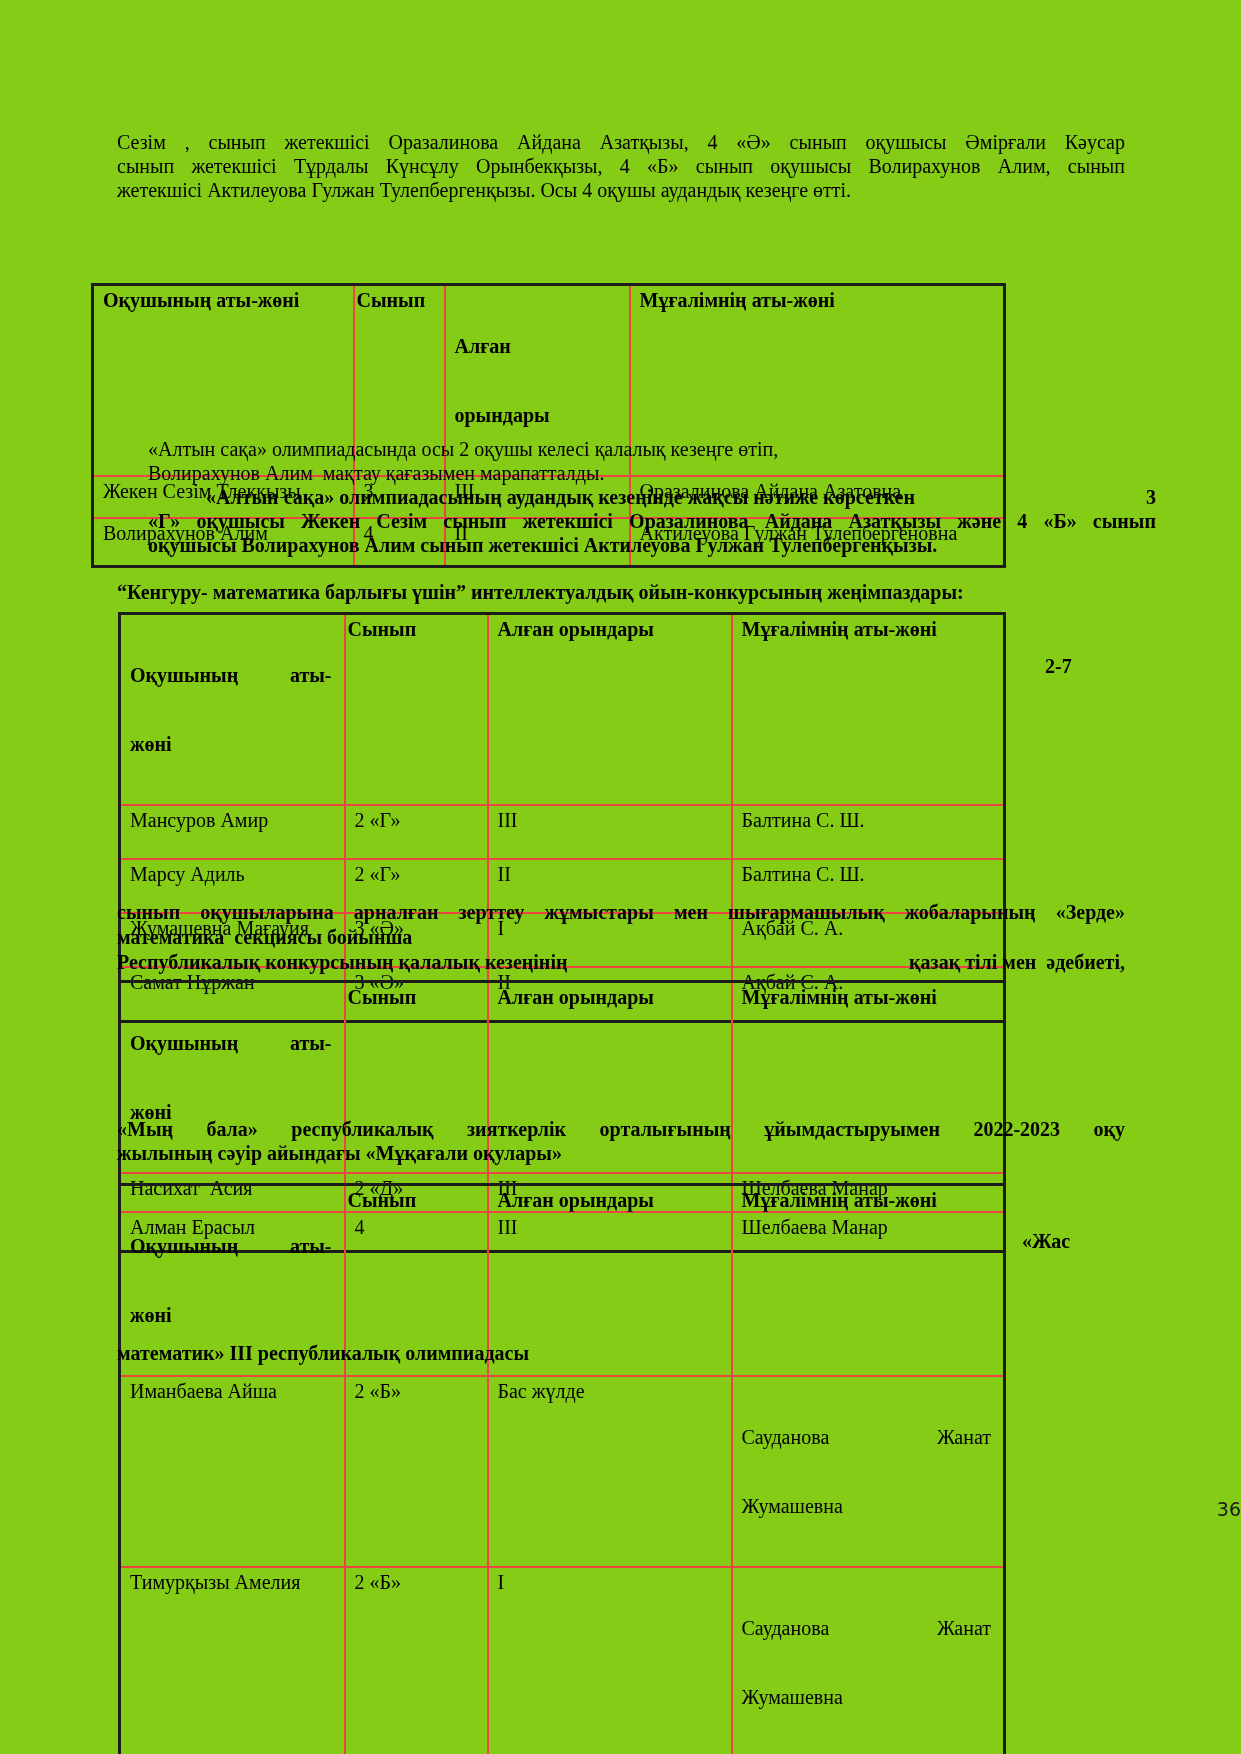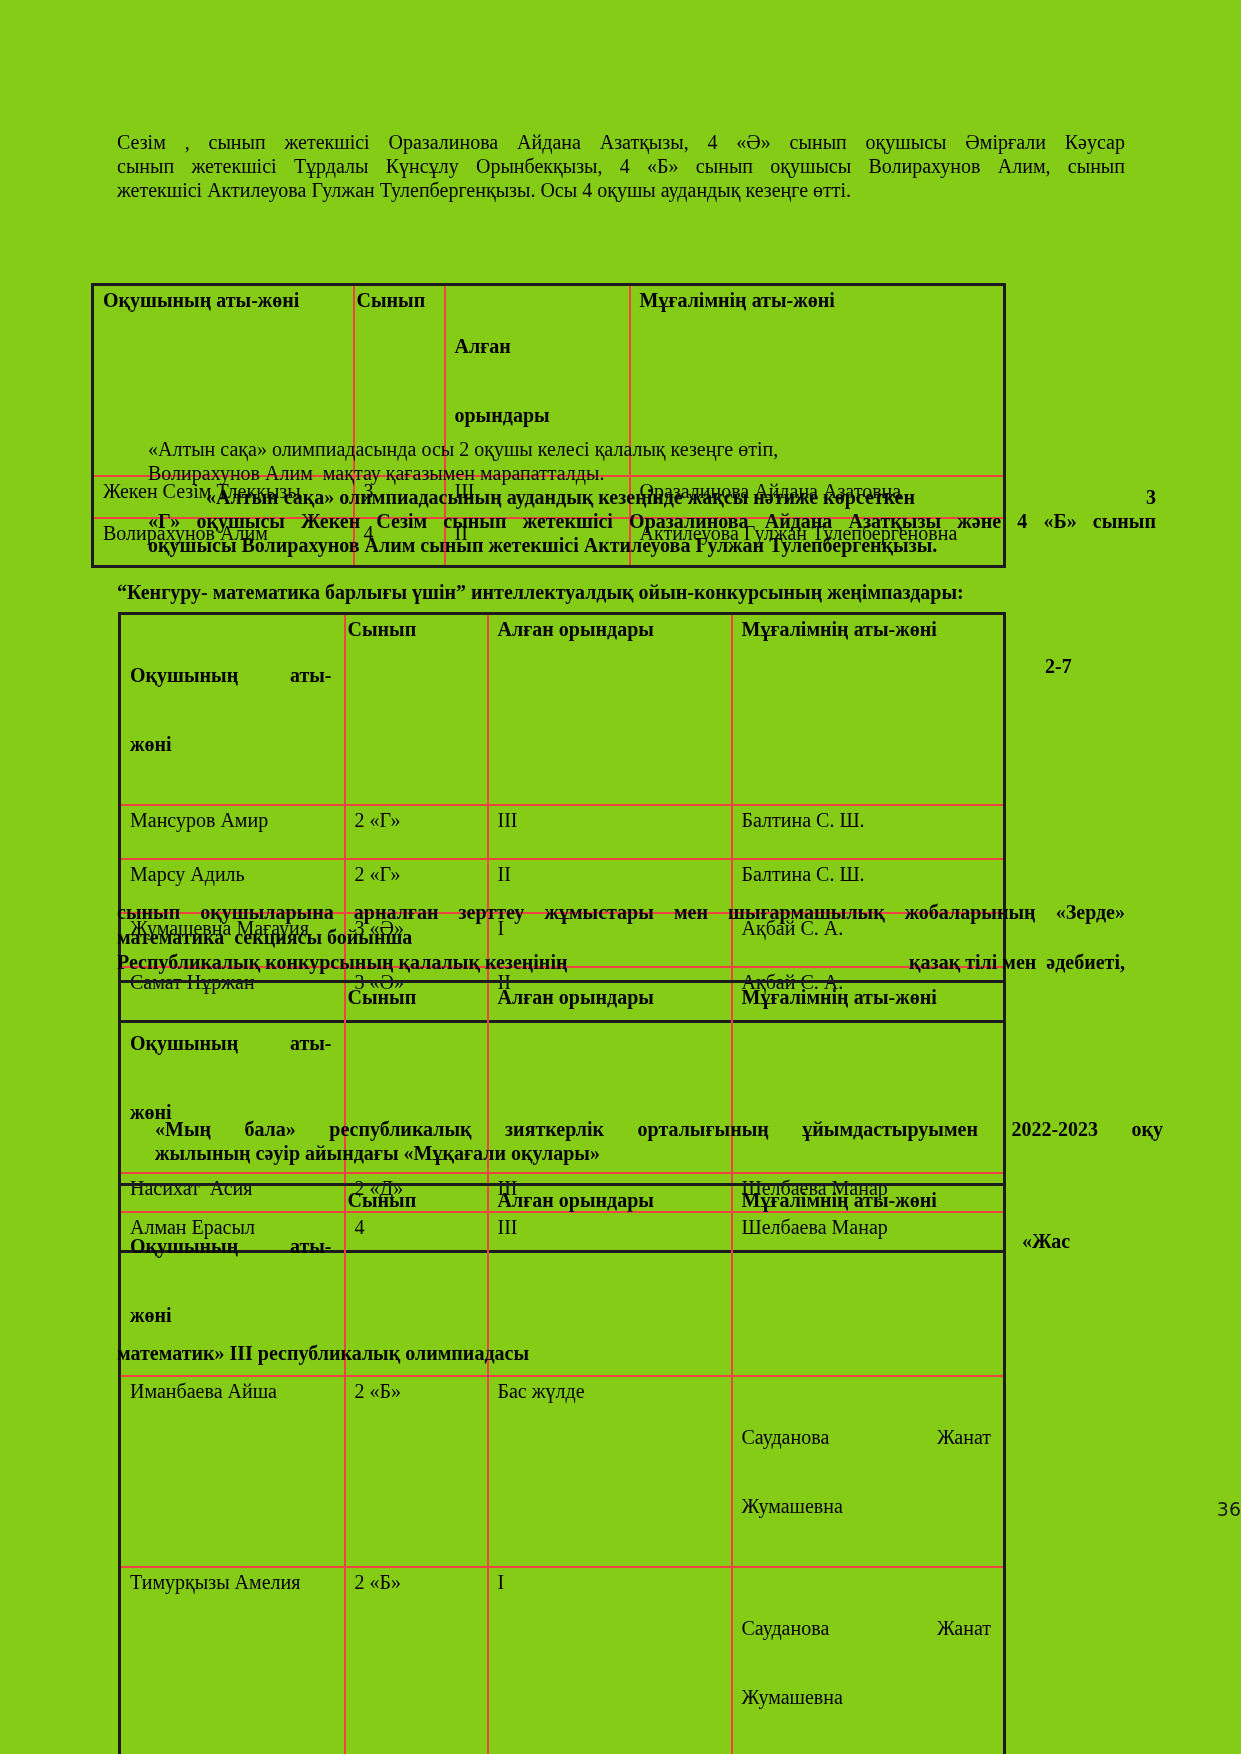--- a/index.html
+++ b/index.html
@@ -171,21 +171,21 @@
     </tr>
     <tr style="height:39px">
       <td>Алман Ерасыл</td>
       <td>4</td>
       <td>III</td>
       <td>Шелбаева Манар</td>
     </tr>
   </tbody>
     </table>
 
-  <div class="abs b" style="top:1117px; left:117px; width:1008px;margin-left:38px;">
+  <div class="abs b" style="top:1117px; left:117px; width:1008px;">
     <div class="tline jfull">«Мың  бала»  республикалық  зияткерлік  орталығының  ұйымдастыруымен  2022-2023  оқу</div>
     <div class="tline">жылының сәуір айындағы «Мұқағали оқулары»</div>
   </div>
 
   <table class="doc-table abs" style="top:1183px; left:118px; width:885px;">
     <colgroup>
         <col style="width:225px">
         <col style="width:143px">
         <col style="width:244px">
         <col style="width:273px">

